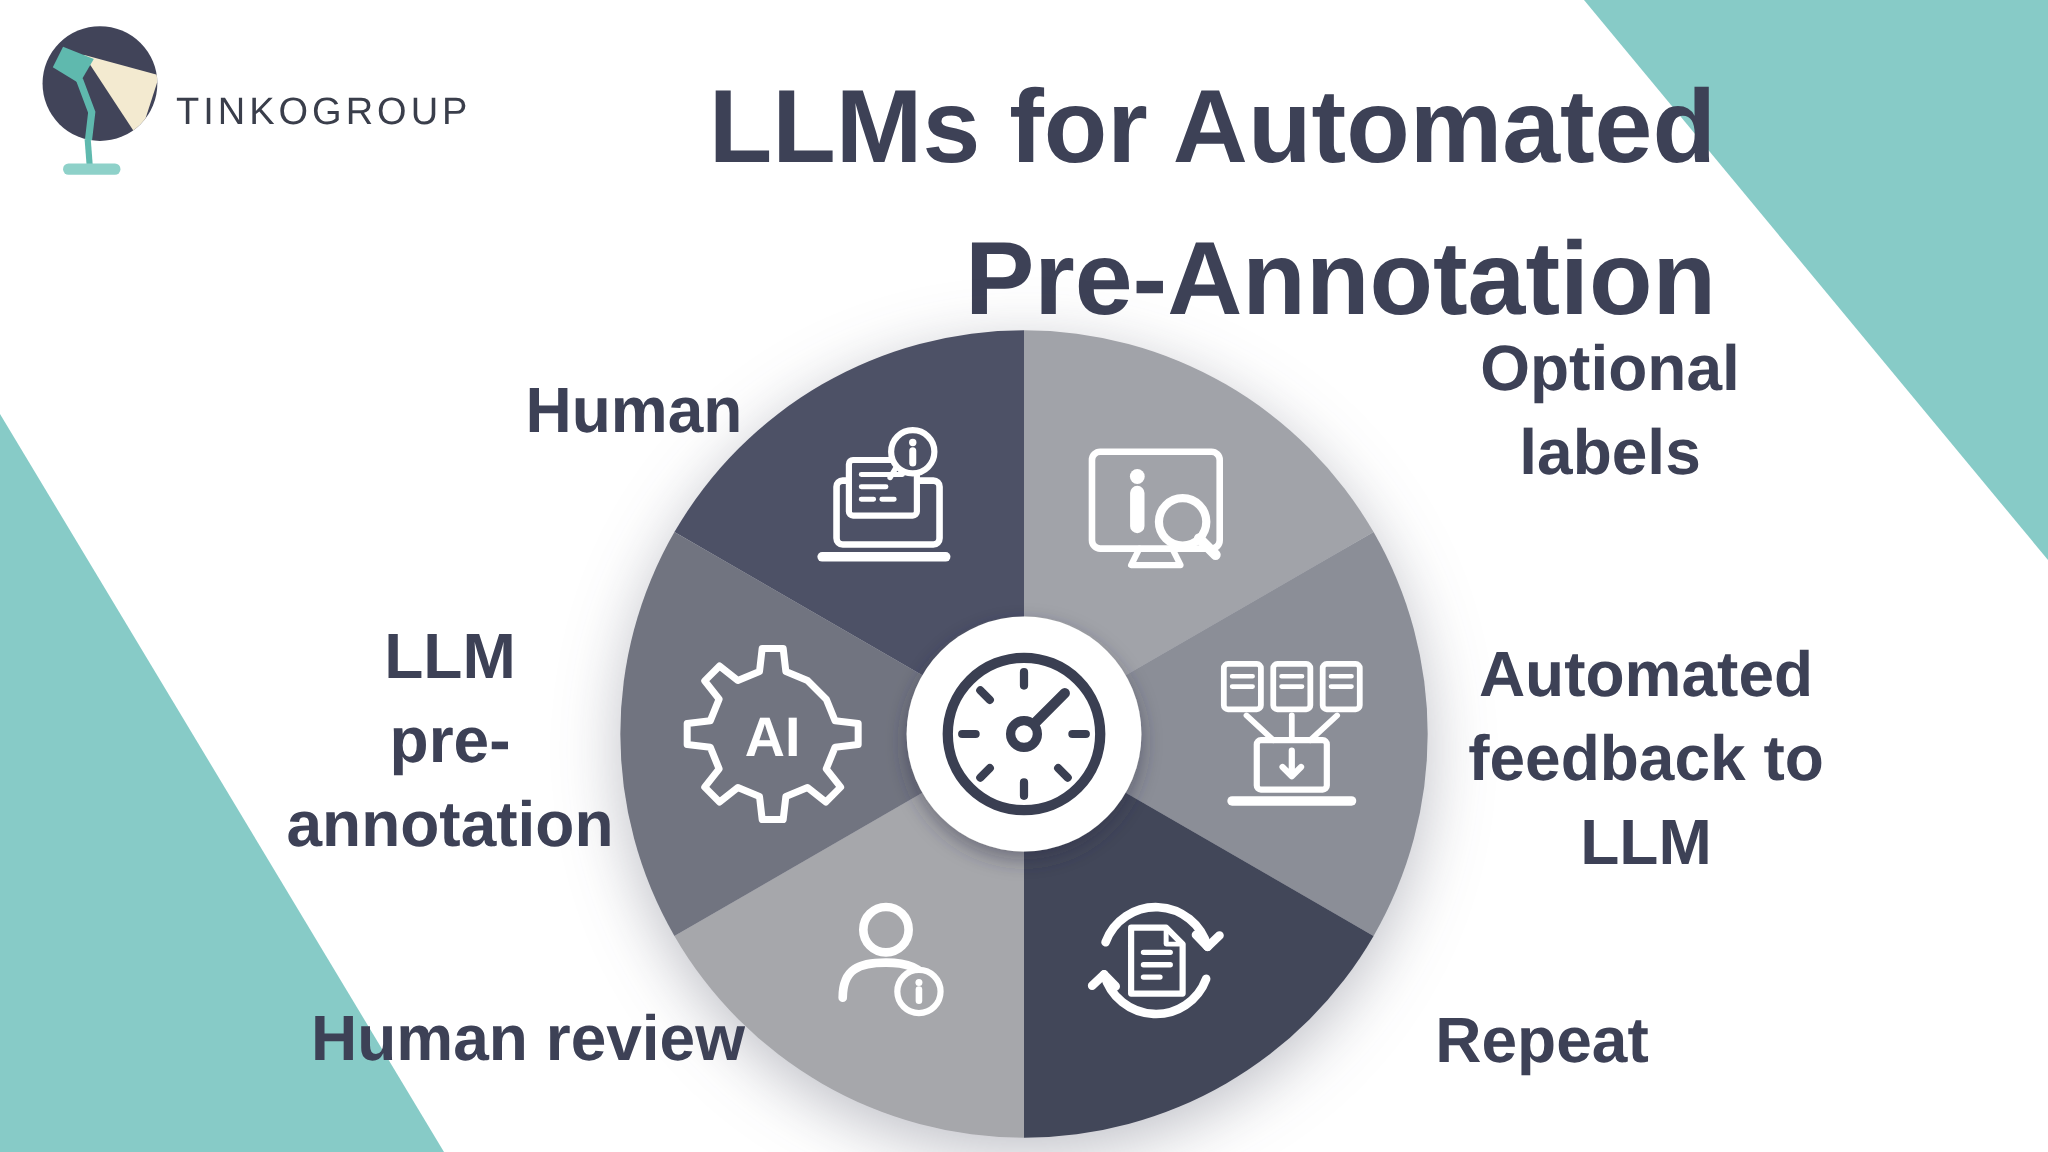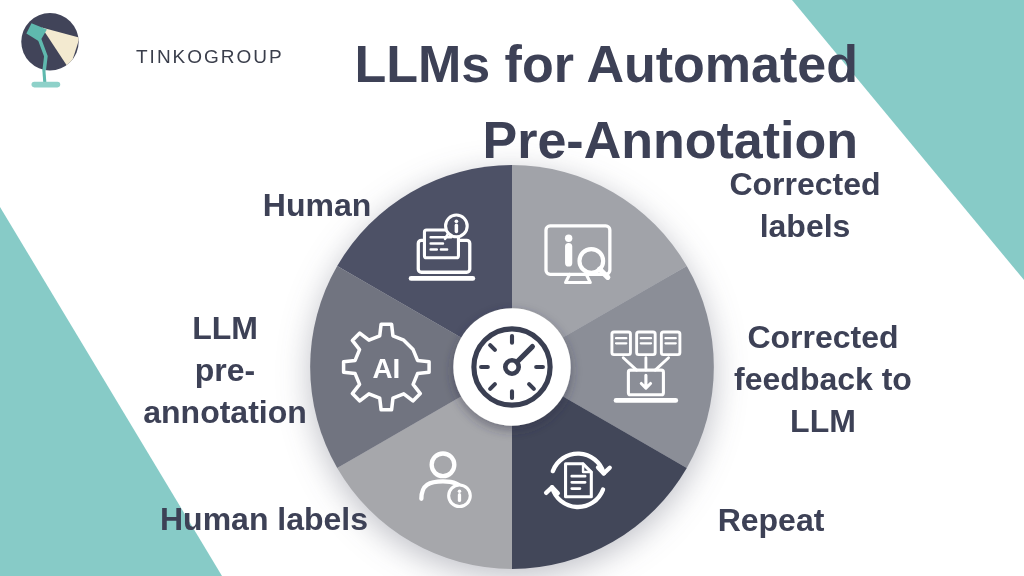--- a/index.html
+++ b/index.html
@@ -9,21 +9,21 @@
   body{
     width:1024px;height:576px;position:relative;overflow:hidden;
     background:var(--background);
     font-family:"Liberation Sans",sans-serif;
   }
   .bg-svg{position:absolute;left:0;top:0;width:1024px;height:576px;}
   .logo-wrap{position:absolute;left:18px;top:10px;width:260px;height:86px;}
   .logo-svg{position:absolute;left:0;top:0;width:66px;height:82px;}
   .wordmark{
     position:absolute;left:70px;top:47px;transform:translateY(-50%);
-    font-size:19px;font-weight:400;letter-spacing:2px;color:#3a3e4b;white-space:nowrap;margin-left:48px;
+    font-size:19px;font-weight:400;letter-spacing:2px;color:#3a3e4b;white-space:nowrap;
   }
   .page-title{
     position:absolute;left:508px;top:26px;transform:translateX(-50%);
     font-size:52px;line-height:76px;font-weight:bold;color:var(--ink);
     text-align:right;white-space:pre-line;width:700px;
   }
   .wheel-svg{
     position:absolute;left:306px;top:161px;width:412px;height:412px;
     filter:drop-shadow(0 8px 16px rgba(42,47,69,0.30));
   }
@@ -146,21 +146,21 @@
     <g fill="none" stroke-linecap="round" stroke="#3a3f52">
       <circle cx="200" cy="200" r="37" stroke-width="5"></circle>
       <path stroke-width="4" d="M 200 176.5 L 200 170 M 183.4 183.4 L 178.8 178.8 M 176.5 200 L 170 200 M 183.4 216.6 L 178.8 221.2 M 200 223.5 L 200 230 M 216.6 216.6 L 221.2 221.2 M 223.5 200 L 230 200"></path>
       <path d="M 200 200 L 219.8 180.2" stroke-width="5"></path>
       <circle cx="200" cy="200" r="6.5" fill="#ffffff" stroke-width="4.5"></circle>
     </g>
   </g>
 </svg>
 
 <div class="seg-label" id="lbl-text">Human</div>
-<div class="seg-label" id="lbl-corrected">Corrected labels</div>
-<div class="seg-label" id="lbl-optional">Corrected
+<div class="seg-label" id="lbl-corrected">Optional labels</div>
+<div class="seg-label" id="lbl-optional">Automated
 feedback to
 LLM</div>
 <div class="seg-label" id="lbl-repeat">Repeat</div>
-<div class="seg-label" id="lbl-human">Human labels</div>
+<div class="seg-label" id="lbl-human">Human review</div>
 <div class="seg-label" id="lbl-llm">LLM
 pre-
 annotation</div>
 
 </body></html>

